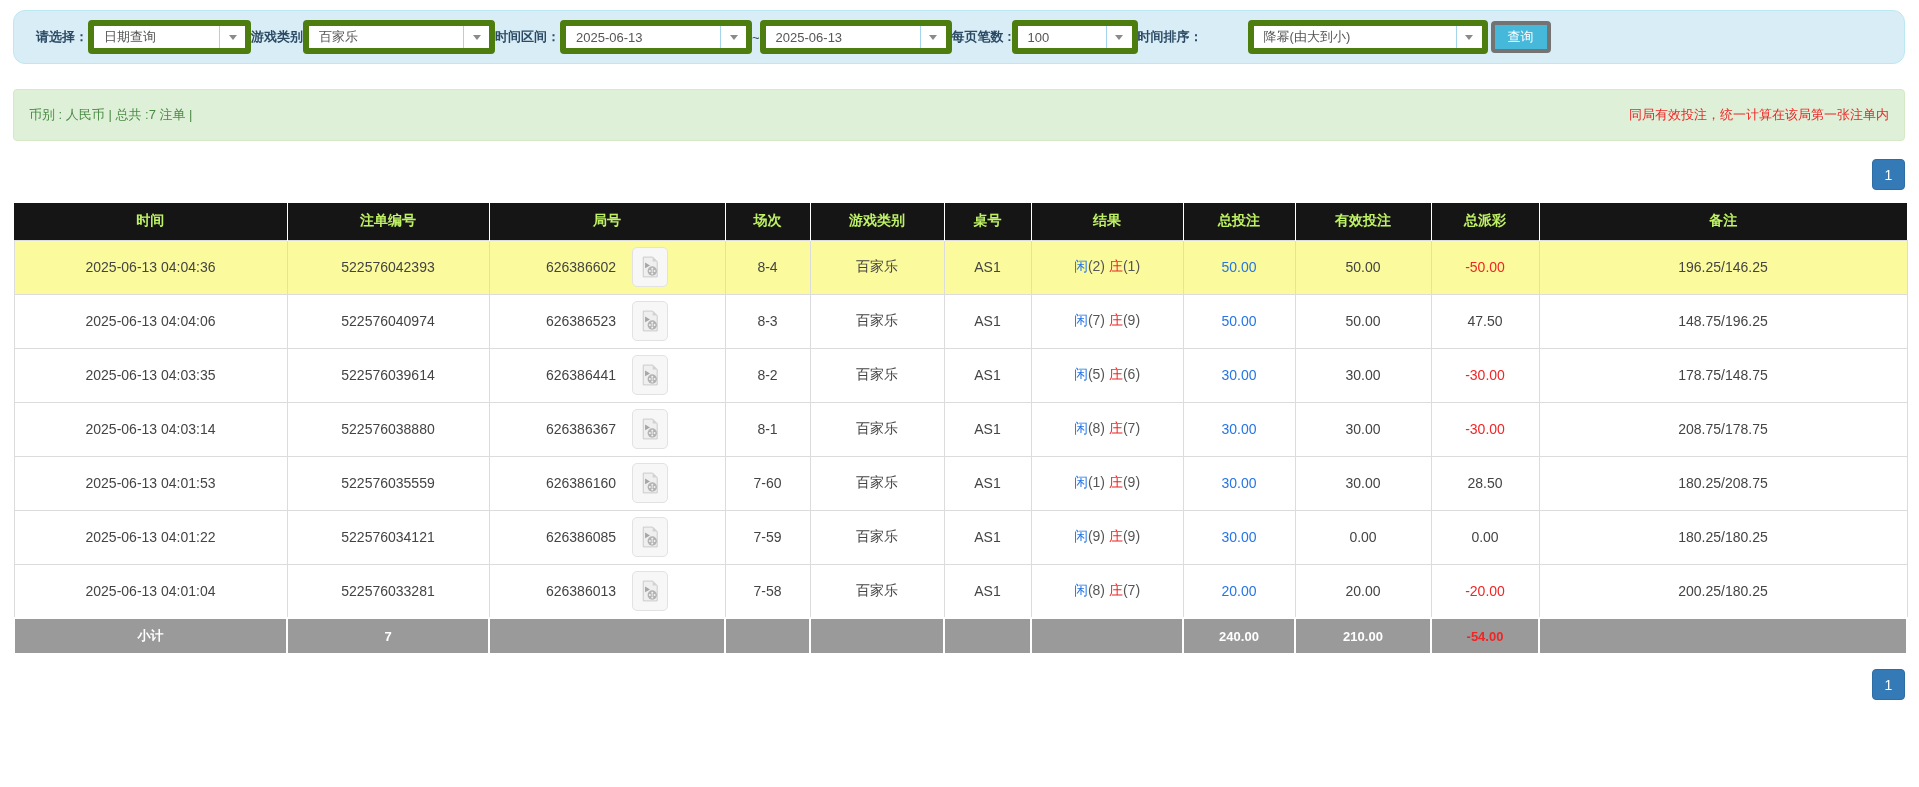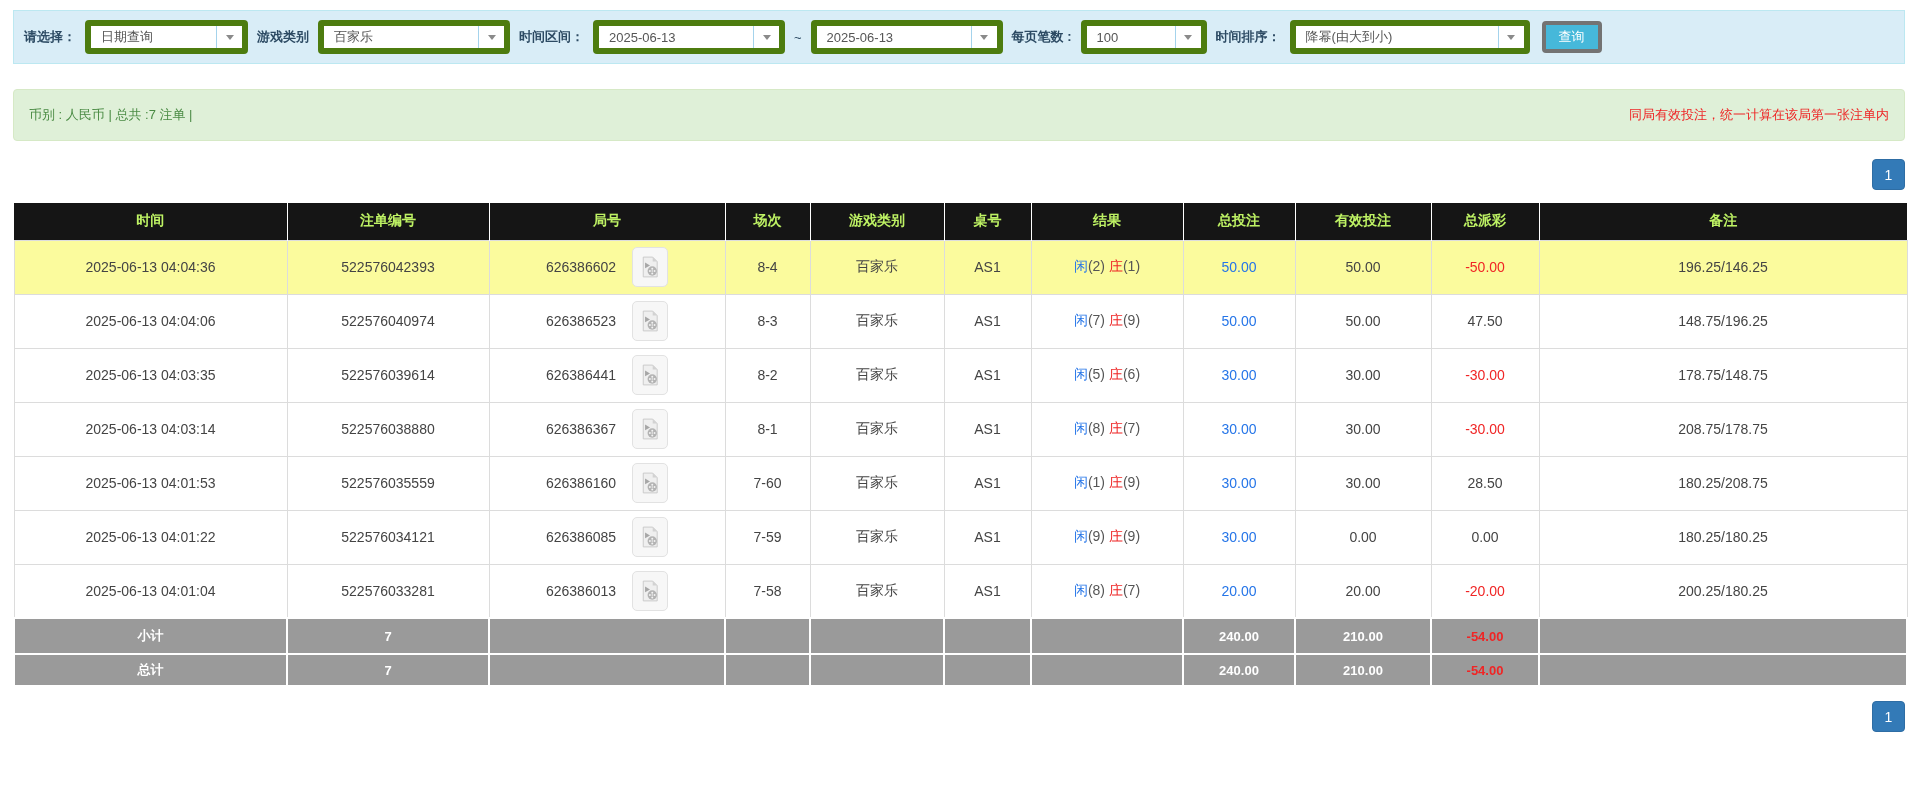--- a/index.html
+++ b/index.html
@@ -8,35 +8,35 @@
     width:1919px; height:787px; overflow:hidden;
     background:#fff; color:#333;
     font-family:"Liberation Sans","DejaVu Sans",sans-serif;
   }
   .wrap { padding:10px 14px 0 13px; }
 
   .page-title { font-size:21px; font-weight:400; color:#3c3c3c; margin:4px 0 20px 2px; }
 
   
   .filter-bar {
-    background:#d9edf7; border:1px solid #bce8f1; border-radius:0;
-    padding:9px 10px; display:flex; align-items:center; gap:9px;
+    background:#d9edf7; border:1px solid #bce8f1; border-radius:12px;
+    padding:9px 22px; display:flex; align-items:center; 
     height:54px;
   }
   .flabel { font-weight:bold; font-size:13px; color:#2c4a63; white-space:nowrap; }
   .tilde  { font-size:13px; color:#2c4a63; }
   .select {
     background:#fff; border:6px solid #4d7c0f; border-radius:4px;
     height:34px; display:flex; align-items:center; cursor:pointer;
   }
   .select .select-value { flex:1; padding:0 6px 0 10px; font-size:13px; color:#555; white-space:nowrap; overflow:hidden; }
   .caret-box { width:26px; align-self:stretch; border-left:1px solid #a4d3ec; display:flex; align-items:center; justify-content:center; }
   .caret { width:0; height:0; border-left:4px solid transparent; border-right:4px solid transparent; border-top:5px solid #8a8a8a; }
   .w-qtype { width:163px; } .w-game { width:192px; } .w-date { width:192px; }
-  .w-size  { width:126px; } .w-sort { width:240px; }
+  .w-size  { width:126px; } .w-sort { width:240px;margin-left:45px; }
   .btn-search {
     background:#46b8da; border:4px solid #737373; border-radius:4px;
     color:#fff; font-size:13px; height:32px; padding:0 13px; cursor:pointer; margin-left:3px;
   }
 
   
   .alert-bar {
     margin-top:25px; background:#dff0d8; border:1px solid #d6e9c6; border-radius:4px;
     padding:0 15px; height:52px; display:flex; justify-content:space-between; align-items:center;
   }
@@ -416,33 +416,20 @@
         <td></td>
         <td></td>
         <td></td>
         <td></td>
         <td></td>
         <td>240.00</td>
         <td>210.00</td>
         <td class="neg">-54.00</td>
         <td></td>
       </tr>
-      <tr class="total-row">
-        <td>总计</td>
-        <td>7</td>
-        <td></td>
-        <td></td>
-        <td></td>
-        <td></td>
-        <td></td>
-        <td>240.00</td>
-        <td>210.00</td>
-        <td class="neg">-54.00</td>
-        <td></td>
-      </tr>
     </tfoot>
   </table>
 
   <div class="pager pager-bottom">
     <button class="page-btn">1</button>
   </div>
 
 </div>
 
 </body></html>

